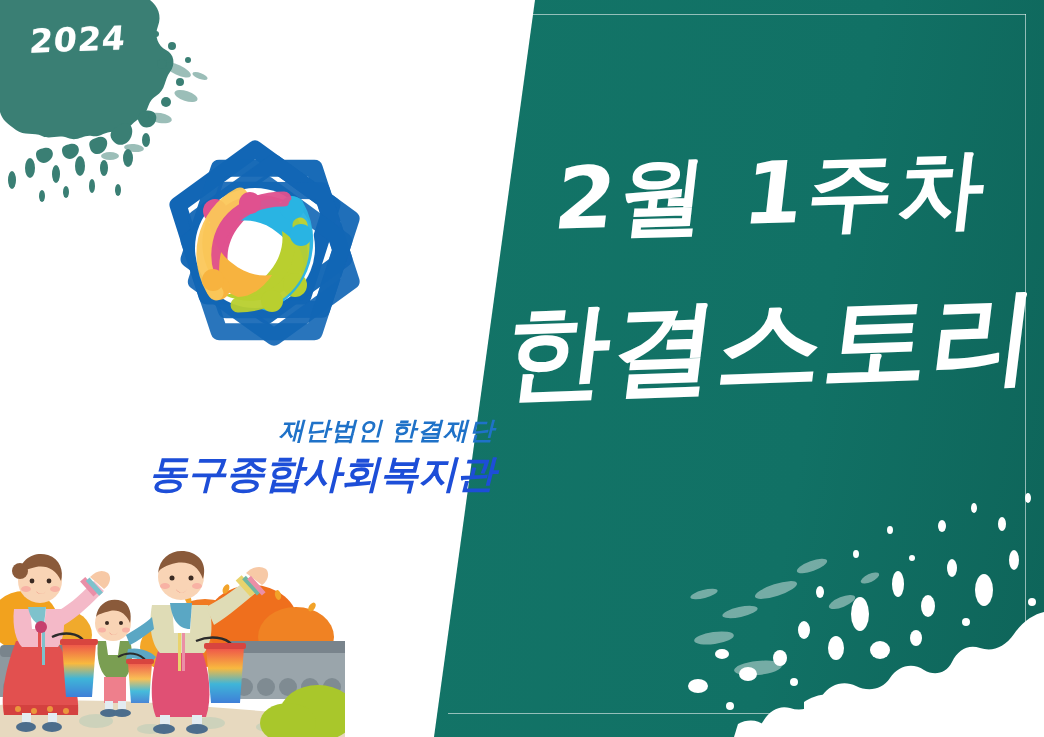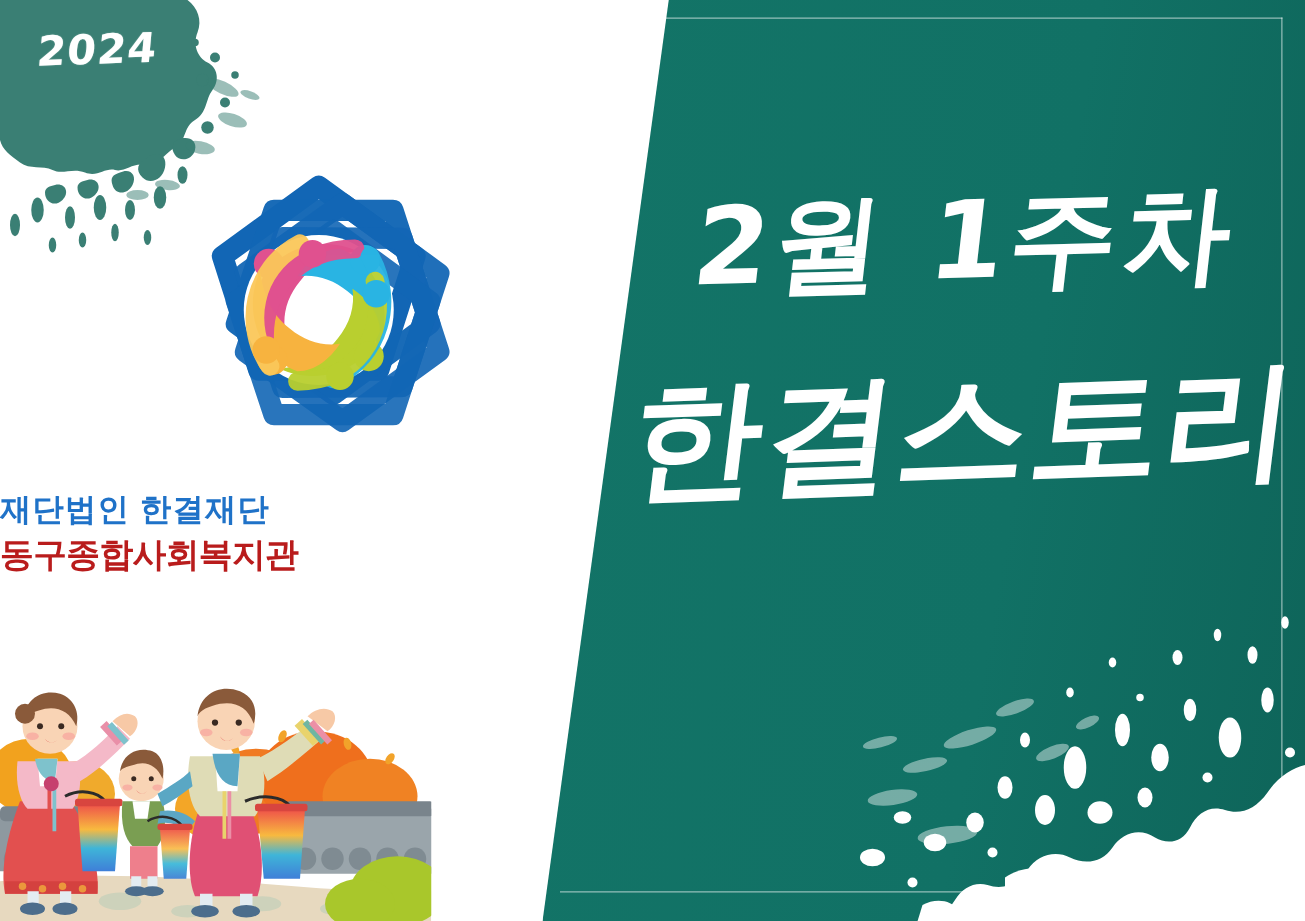--- a/index.html
+++ b/index.html
@@ -68,33 +68,33 @@
   }
 
   
   .logo{
     position:absolute;left:120px;top:115px;width:270px;height:270px;
   }
   .logo svg{display:block;width:100%;height:100%;}
 
   
   .org{
-    position:absolute;left:0;top:393px;width:495px;text-align:left;
+    position:absolute;left:0;top:415px;width:495px;text-align:right;font-style:italic;
   }
   .org-foundation{
     color:#1f72c8;
     font-size:25px;
     font-weight:700;
     letter-spacing:1px;
     line-height:1.25;
     white-space:nowrap;
   }
   .org-name{
-    color:#b91c1c;
-    font-size:27px;
+    color:#1d4ed8;
+    font-size:39px;
     font-weight:700;
     letter-spacing:-0.5px;
     line-height:1.25;
     margin-top:4px;
     white-space:nowrap;
   }
 
   
   .headline{
     position:absolute;left:500px;top:150px;width:544px;

